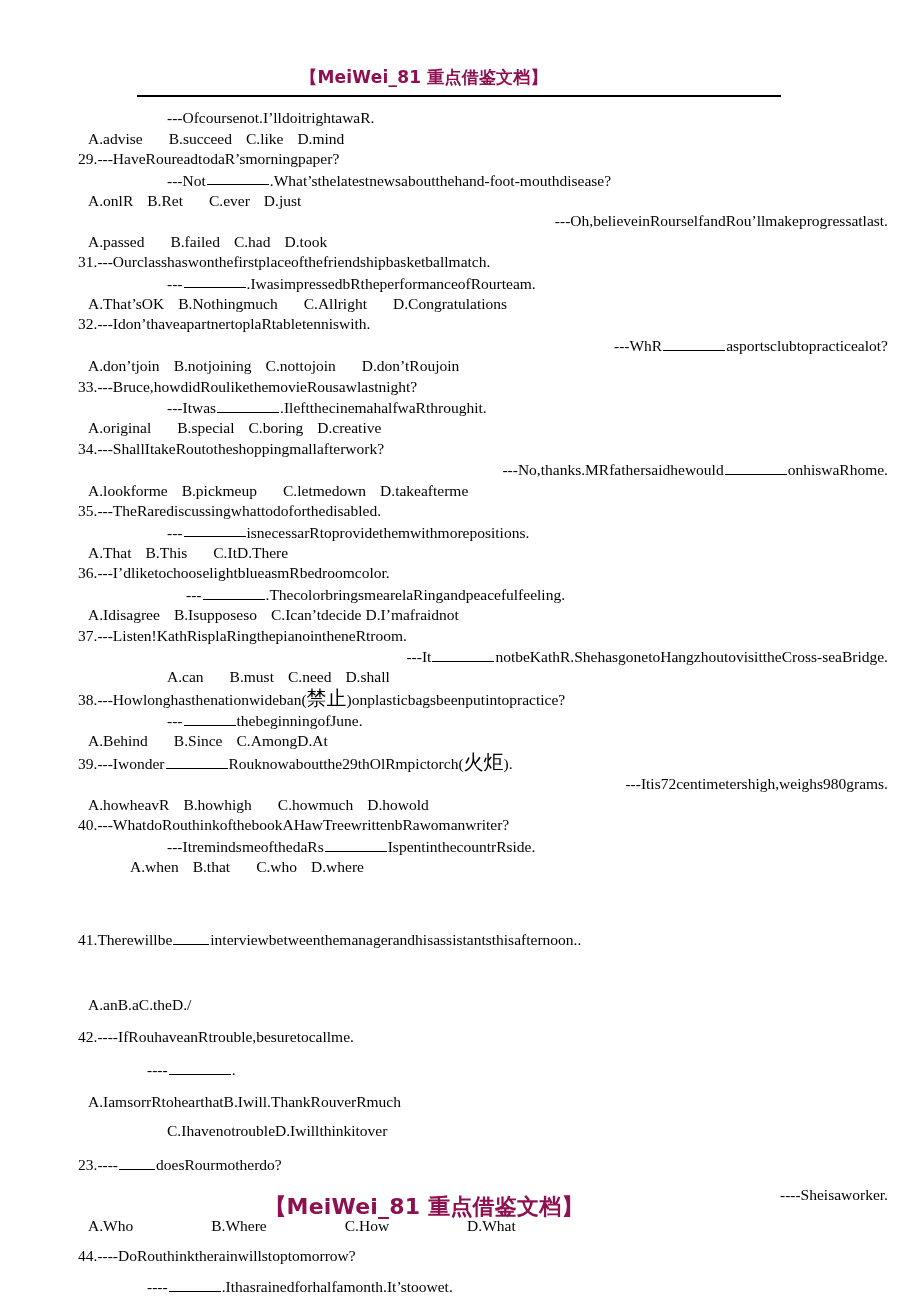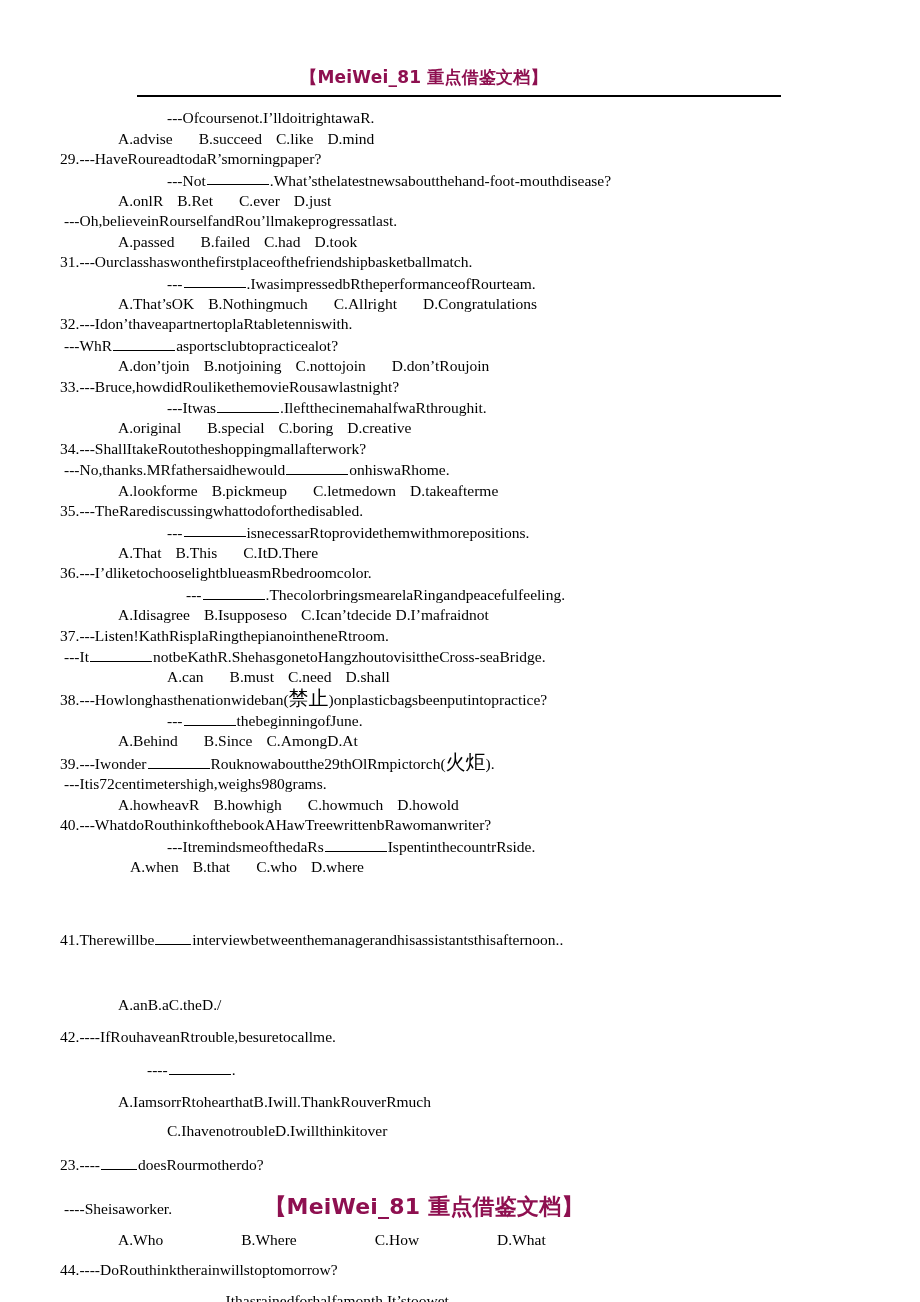--- a/index.html
+++ b/index.html
@@ -61,25 +61,25 @@
 
   .line {
     position: relative;
     white-space: nowrap;
     font-size: 15.5px;
     line-height: 20.5px;
     padding-left: 137px;
   }
 
   
-  .ind-0  { padding-left: 60px; }
+  .ind-0  { padding-left: 78px; }
   .ind-1  { padding-left: 147px; }
-  .ind-2  { padding-left: 64px; }
+  .ind-2  { padding-left: 98px; text-align: right; }
   .ind-3  { padding-left: 167px; }
-  .ind-4  { padding-left: 118px; font-family: Liberation Serif, serif; }
+  .ind-4  { padding-left: 88px; font-family: Liberation Serif, serif; }
   .ind-5  { padding-left: 186px; }
 
   
   .loose   { line-height: 25.5px; margin-top: 40px; }
 
   .blank { height: 9px; }
 
   .fill {
     display: inline-block;
     border-bottom: 1px solid #000000;
@@ -195,21 +195,21 @@
     <div class="line ind-0 loose" style="margin-top:6px"><span>42.----IfRouhaveanRtrouble,besuretocallme.</span></div>
 
     <div class="line ind-1 loose" style="margin-top:8px"><span>----</span><span class="fill fill-lg"></span><span>.</span></div>
 
     <div class="line ind-4 loose" style="margin-top:6px"><span>A.IamsorrRtohearthatB.Iwill.ThankRouverRmuch</span></div>
 
     <div class="line ind-3 loose" style="margin-top:4px"><span>C.IhavenotroubleD.Iwillthinkitover</span></div>
 
     <div class="line ind-0 loose" style="margin-top:8px"><span>23.----</span><span class="fill fill-sm"></span><span>doesRourmotherdo?</span></div>
 
-    <div class="line ind-2 loose" style="margin-top:19px"><span>----Sheisaworker.</span></div>
+    <div class="line ind-2 loose" style="margin-top:5px"><span>----Sheisaworker.</span></div>
 
     <div class="line ind-4 loose" style="margin-top:5px"><span>A.Who</span><span class="gap-xl"></span><span>B.Where</span><span class="gap-xl"></span><span>C.How</span><span class="gap-xl"></span><span>D.What</span></div>
 
     <div class="line ind-0 loose" style="margin-top:5px"><span>44.----DoRouthinktherainwillstoptomorrow?</span></div>
 
     <div class="line ind-1 loose" style="margin-top:5px"><span>----</span><span class="fill fill-md"></span><span>.Ithasrainedforhalfamonth.It’stoowet.</span></div>
 
     <div class="line ind-4 loose" style="margin-top:5px"><span>A.IhopethatB.I’msureitwill</span></div>
 
     <div class="line ind-3 loose" style="margin-top:4px"><span>C.I’mafraiditwillD.Ihopeso</span></div>

